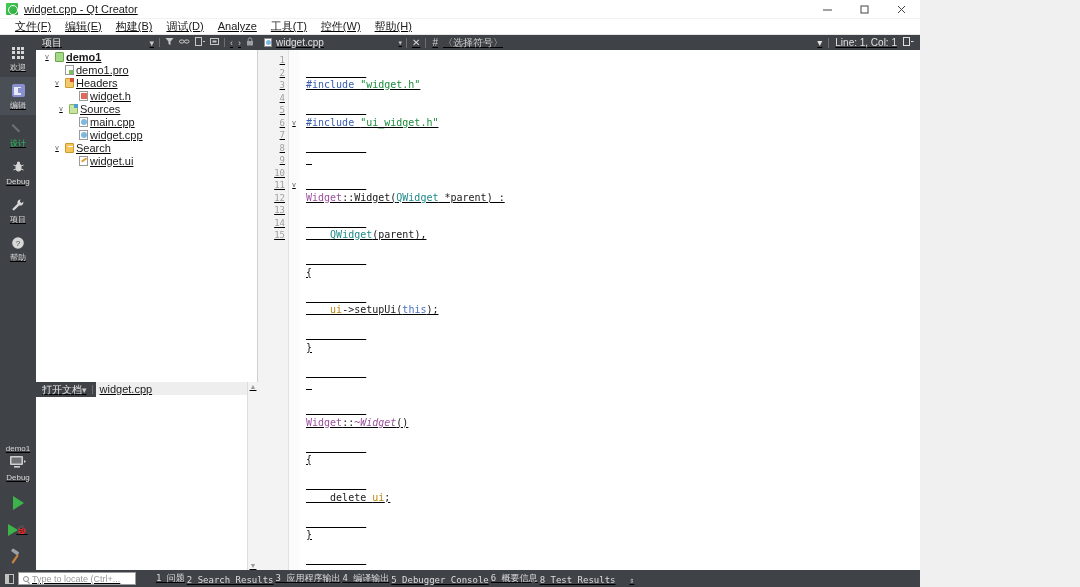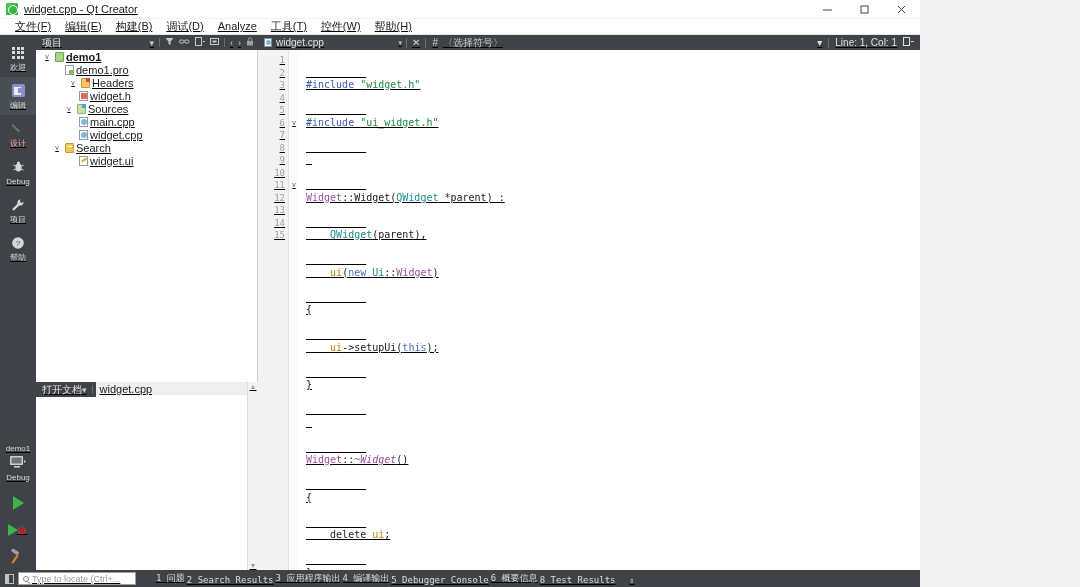--- a/index.html
+++ b/index.html
@@ -48,21 +48,21 @@
   .modebar {
     width: 36px; flex: 0 0 36px; background: #3f4347;
     display: flex; flex-direction: column; align-items: flex-end;
     padding-top: 4px; position: relative;
   }
   .mode {
     width: 36px; height: 38px; display: flex; flex-direction: column;
     align-items: center; justify-content: center; color: #d7d7d7; cursor: default;
   }
   .mode.selected { background: #4a4f55; }
-  .mode.disabled { color: #fca5a5; }
+  .mode.disabled { color: #22c55e; }
   .mode .mlabel { font-size: 8px; line-height: 9px; margin-top: 2px; letter-spacing: 0px; }
   .mode .mico { height: 16px; display: flex; align-items: center; justify-content: center; }
 
   .grid-icon { display: grid; grid-template-columns: repeat(3,3px); grid-template-rows: repeat(3,3px); gap: 1.5px; }
   .grid-icon i { background: #d7d7d7; display: block; width:3px; height:3px;}
   .edit-icon { width: 13px; height: 13px; background: #8a8fd0; border-radius: 2px; position: relative; }
   .edit-icon::after{ content:""; position:absolute; left:2.5px; top:2.5px; width:7px; height:8px; background:#e9eaf8; }
   .edit-icon::before{ content:""; position:absolute; left:6px; top:4px; width:4px; height:5px; background:#8a8fd0; z-index:2;}
   .pen-icon { width:14px; height:14px; position:relative; }
   .pen-icon::before{ content:""; position:absolute; left:2px; top:2px; width:10px; height:2px;
@@ -366,34 +366,34 @@
               <span class="ficon proj"></span>
             </span>
           <span class="tlabel bold">demo1</span>
         </div>
         <div class="trow" style="padding-left:26px">
           <span class="tico">
               <span class="ficon pro"></span>
             </span>
           <span class="tlabel">demo1.pro</span>
         </div>
-        <div class="trow" style="padding-left:32px">
+        <div class="trow" style="padding-left:16px">
           <span class="chev">v</span>
           <span class="tico">
               <span class="ficon hdr"></span>
             </span>
           <span class="tlabel">Headers</span>
         </div>
         <div class="trow" style="padding-left:40px">
           <span class="tico">
               <span class="ficon hfile"></span>
             </span>
           <span class="tlabel">widget.h</span>
         </div>
-        <div class="trow" style="padding-left:28px">
+        <div class="trow" style="padding-left:20px">
           <span class="chev">v</span>
           <span class="tico">
               <span class="ficon src"></span>
             </span>
           <span class="tlabel">Sources</span>
         </div>
         <div class="trow" style="padding-left:40px">
           <span class="tico">
               <span class="ficon cfile"></span>
             </span>
@@ -511,21 +511,20 @@
           <div class="fold"></div>
           <div class="fold">v</div>
         </div>
 
         <div class="code">
           <div class="cl"><span class="k-pre">#include </span><span class="k-str">"widget.h"</span></div>
           <div class="cl"><span class="k-pre">#include </span><span class="k-str">"ui_widget.h"</span></div>
           <div class="cl">&nbsp;</div>
           <div class="cl"><span class="k-type">Widget</span><span class="k-fn">::Widget(</span><span class="k-class">QWidget</span><span class="k-fn"> *parent) :</span></div>
           <div class="cl"><span class="k-fn">    </span><span class="k-class">QWidget</span><span class="k-fn">(parent),</span></div>
-          <div class="cl"><span class="k-fn">    </span><span class="k-ui">ui</span><span class="k-fn">(</span><span class="k-kw">new</span><span class="k-fn"> </span><span class="k-class">Ui</span><span class="k-fn">::</span><span class="k-type">Widget</span><span class="k-fn">)</span></div>
           <div class="cl"><span class="k-fn">{</span></div>
           <div class="cl"><span class="k-fn">    </span><span class="k-ui">ui</span><span class="k-fn">-&gt;setupUi(</span><span class="k-this">this</span><span class="k-fn">);</span></div>
           <div class="cl"><span class="k-fn">}</span></div>
           <div class="cl">&nbsp;</div>
           <div class="cl"><span class="k-type">Widget</span><span class="k-fn">::</span><span class="k-type ital">~Widget</span><span class="k-fn">()</span></div>
           <div class="cl"><span class="k-fn">{</span></div>
           <div class="cl"><span class="k-fn">    delete </span><span class="k-ui">ui</span><span class="k-fn">;</span></div>
           <div class="cl"><span class="k-fn">}</span></div>
           
         </div>

